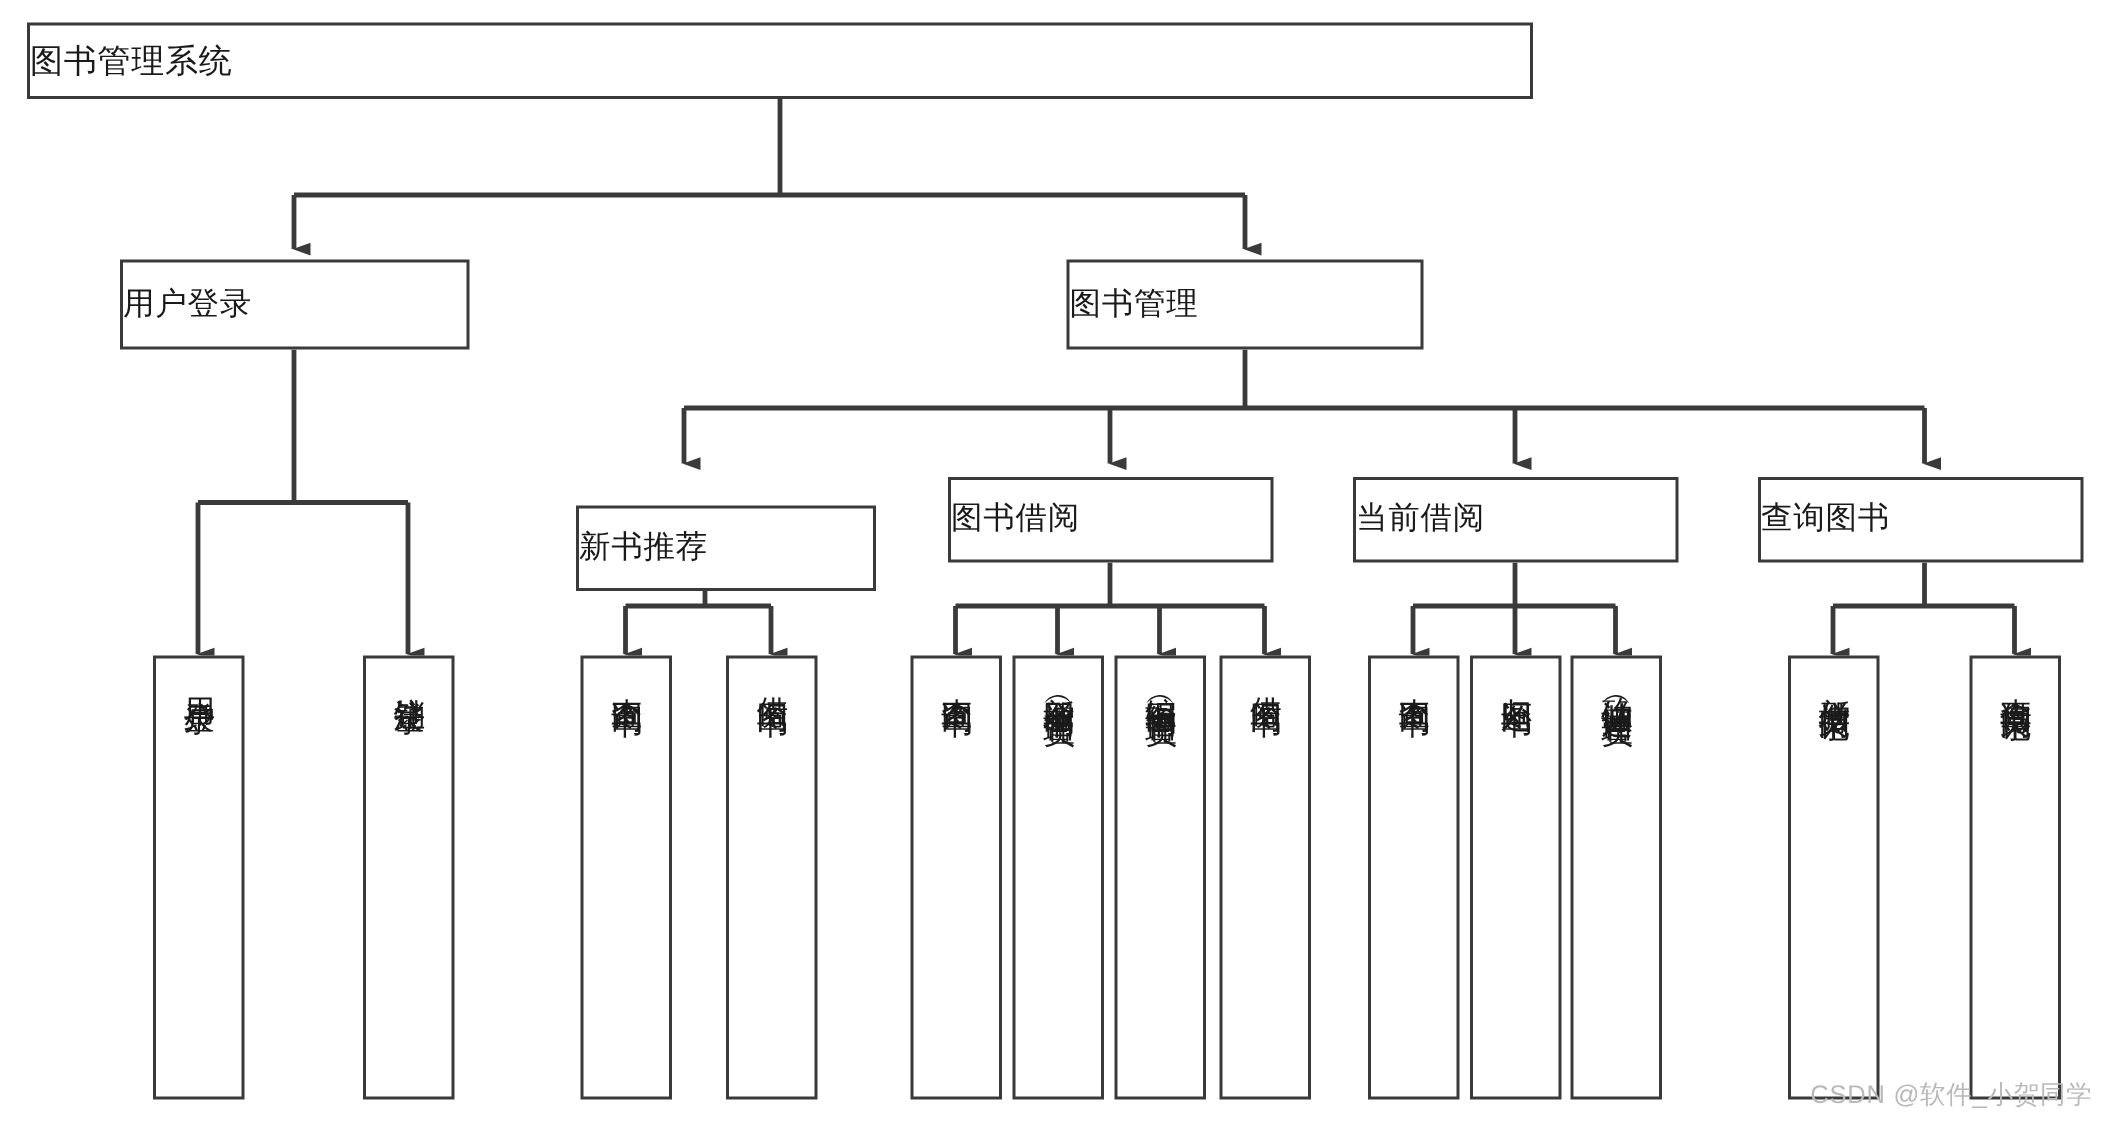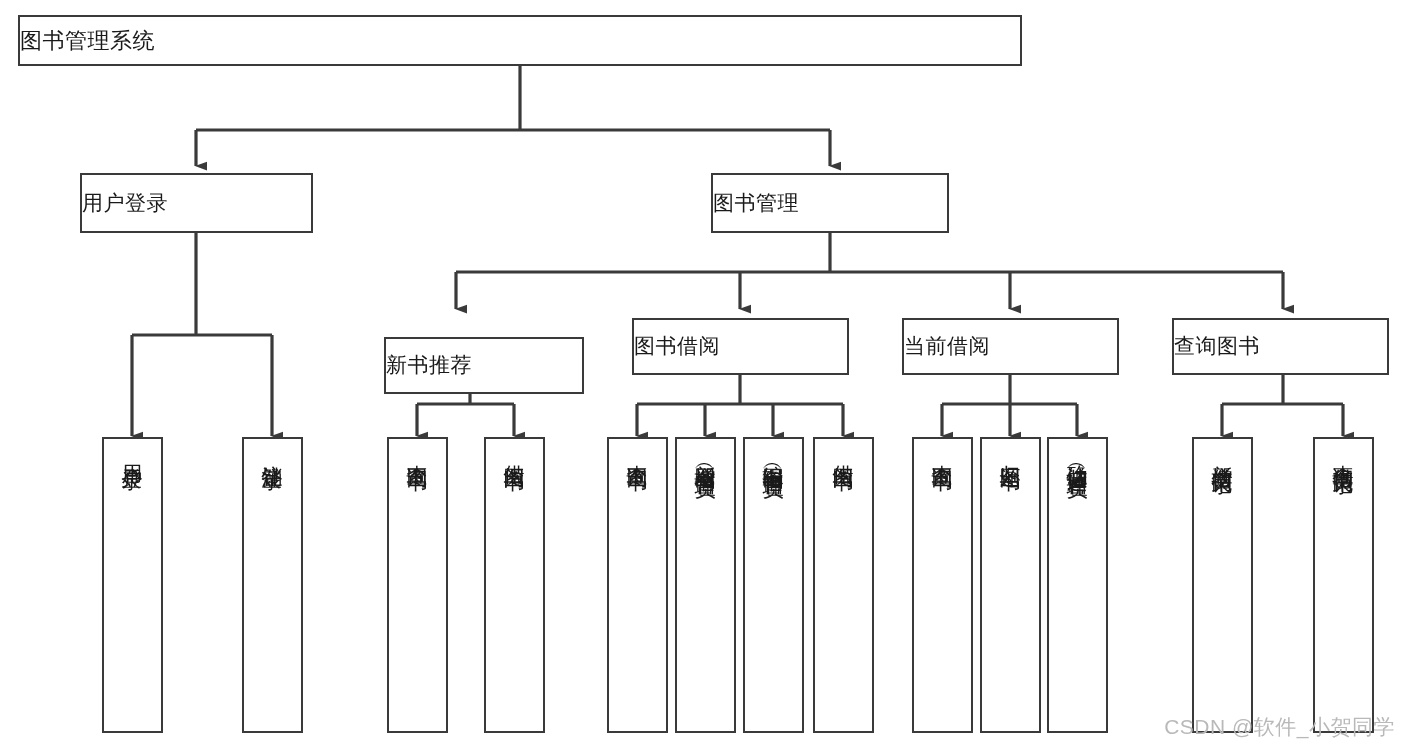--- a/index.html
+++ b/index.html
@@ -38,21 +38,21 @@
     text-orientation:upright;
     font-size:21px;
     letter-spacing:2px;
     line-height:1.0;
     white-space:nowrap;
   }
 
   #watermark{
     position:absolute;
     right:10px;bottom:6px;
-    font-size:21px;
+    font-size:17px;
     color:#b9b9b9;
     letter-spacing:0.5px;
     z-index:6;
     white-space:nowrap;
     font-family:"Liberation Sans","DejaVu Sans",sans-serif;
   }
 </style>
 </head>
 <body>
 

